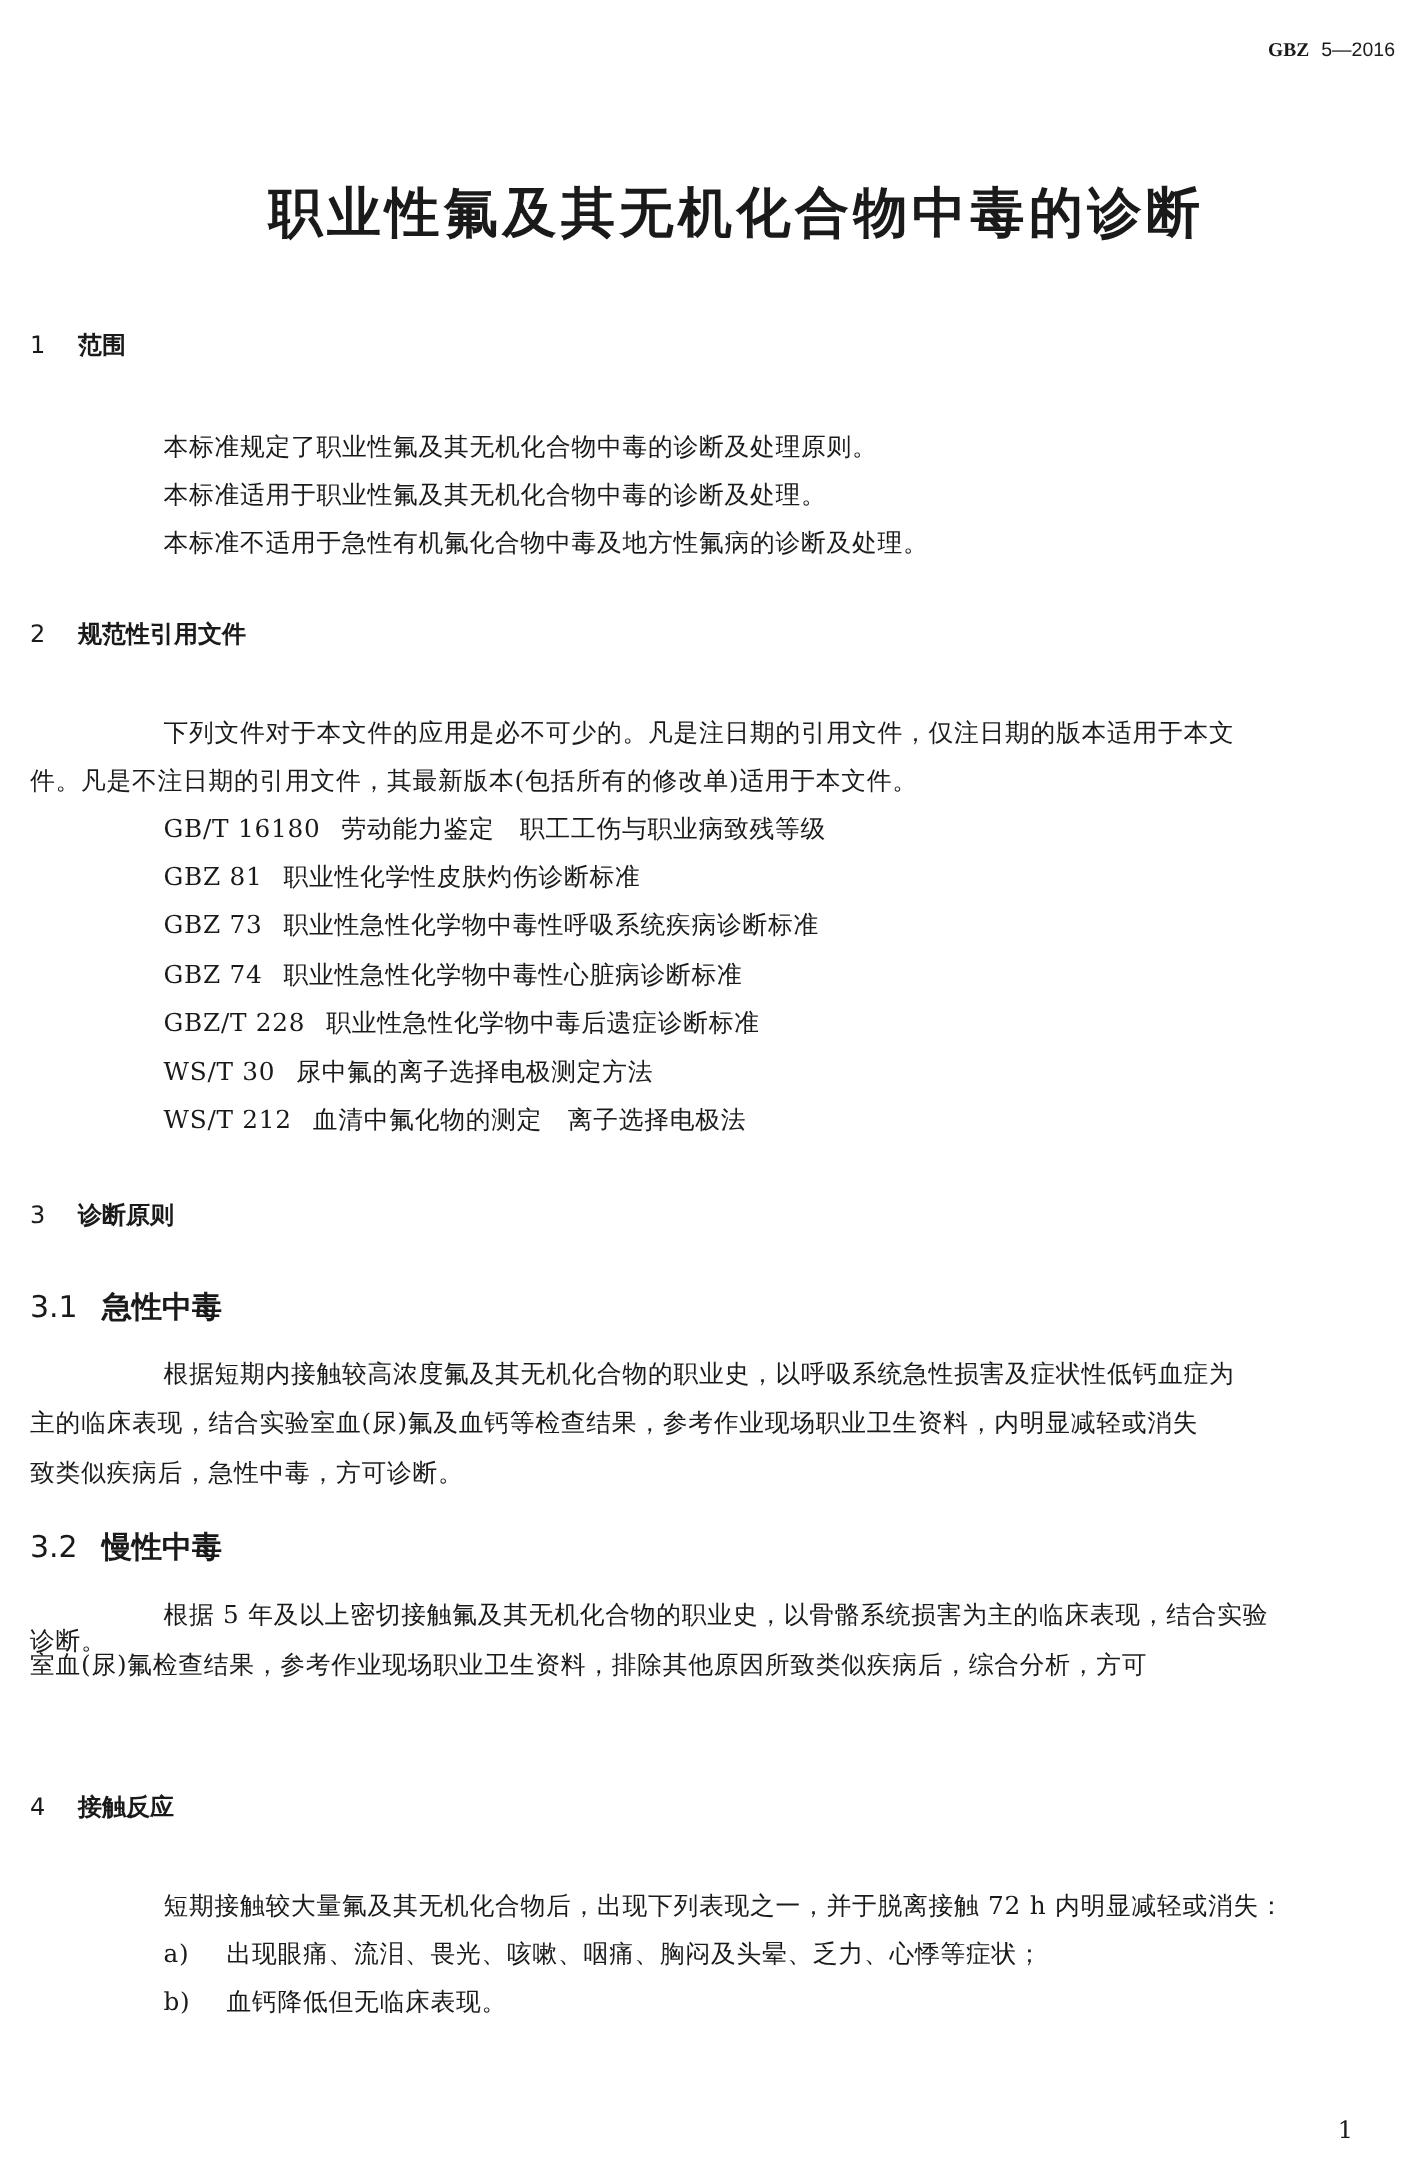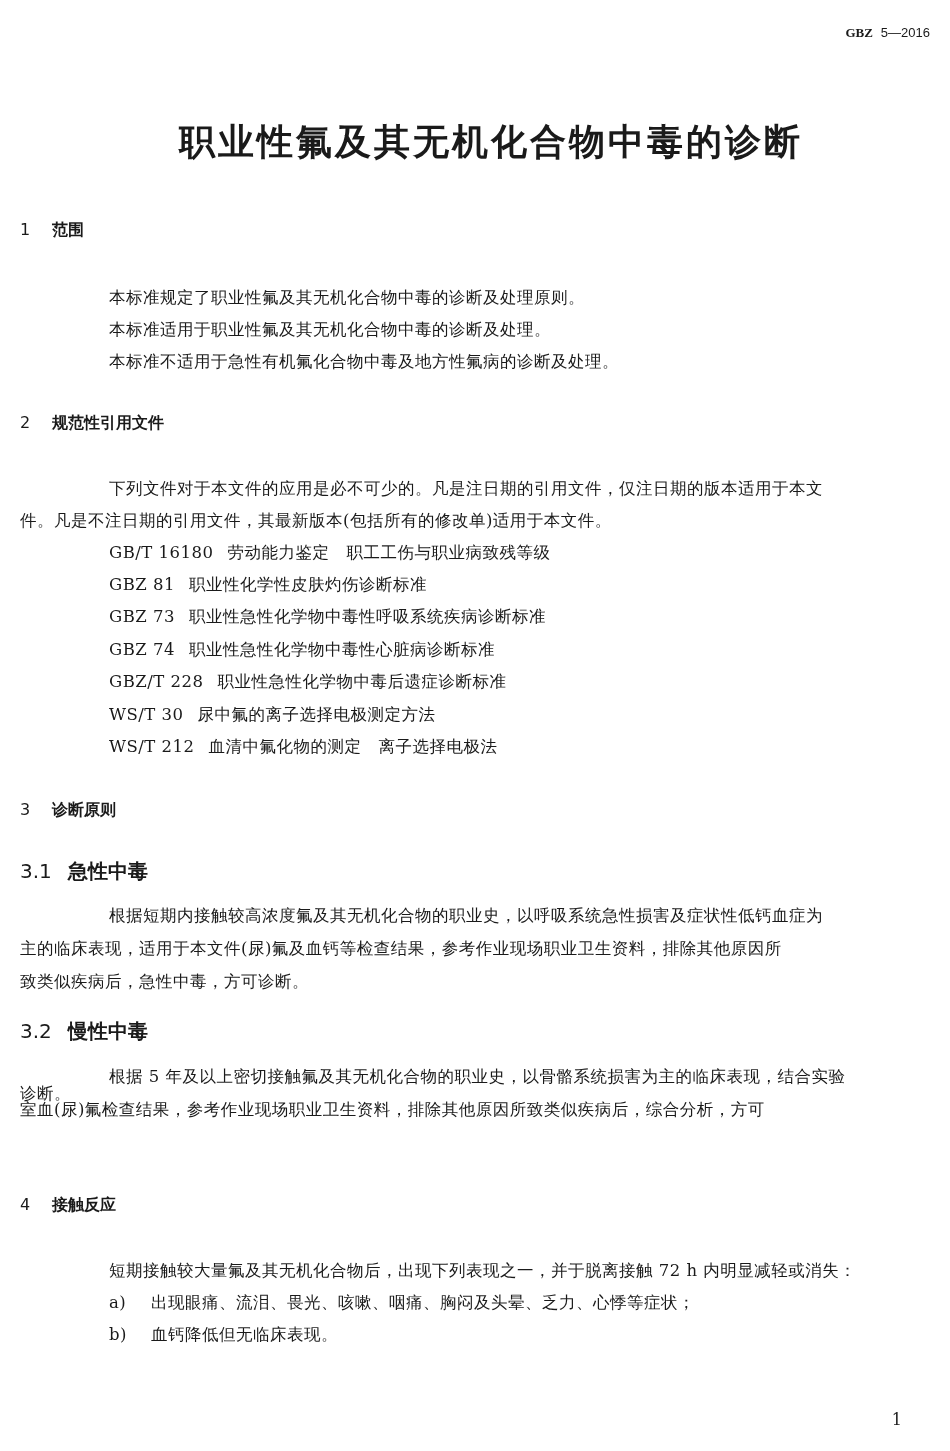--- a/index.html
+++ b/index.html
@@ -82,21 +82,21 @@
 </div>
 
 <div class="abs h1" style="top:800px">
   <span class="num">3</span><span>诊断原则</span>
 </div>
 
 <div class="abs h2" style="top:858px">
   <span class="num">3.1</span><span>急性中毒</span>
 </div>
 <div class="abs p ind" style="top:905px">根据短期内接触较高浓度氟及其无机化合物的职业史，以呼吸系统急性损害及症状性低钙血症为</div>
-<div class="abs p full" style="top:938px">主的临床表现，适用于本文件(尿)氟及血钙等检查结果，参考作业现场职业卫生资料，排除其他原因所</div>
+<div class="abs p full" style="top:938px">主的临床表现，结合实验室血(尿)氟及血钙等检查结果，参考作业现场职业卫生资料，内明显减轻或消失</div>
 <div class="abs p full" style="top:971px">致类似疾病后，急性中毒，方可诊断。</div>
 
 <div class="abs h2" style="top:1018px">
   <span class="num">3.2</span><span>慢性中毒</span>
 </div>
 <div class="abs p ind" style="top:1066px">根据 5 年及以上密切接触氟及其无机化合物的职业史，以骨骼系统损害为主的临床表现，结合实验</div>
 <div class="abs p full" style="top:1099px">室血(尿)氟检查结果，参考作业现场职业卫生资料，排除其他原因所致类似疾病后，综合分析，方可</div>
 <div class="abs p full" style="top:1083px">诊断。</div>
 
 <div class="abs h1" style="top:1195px">

